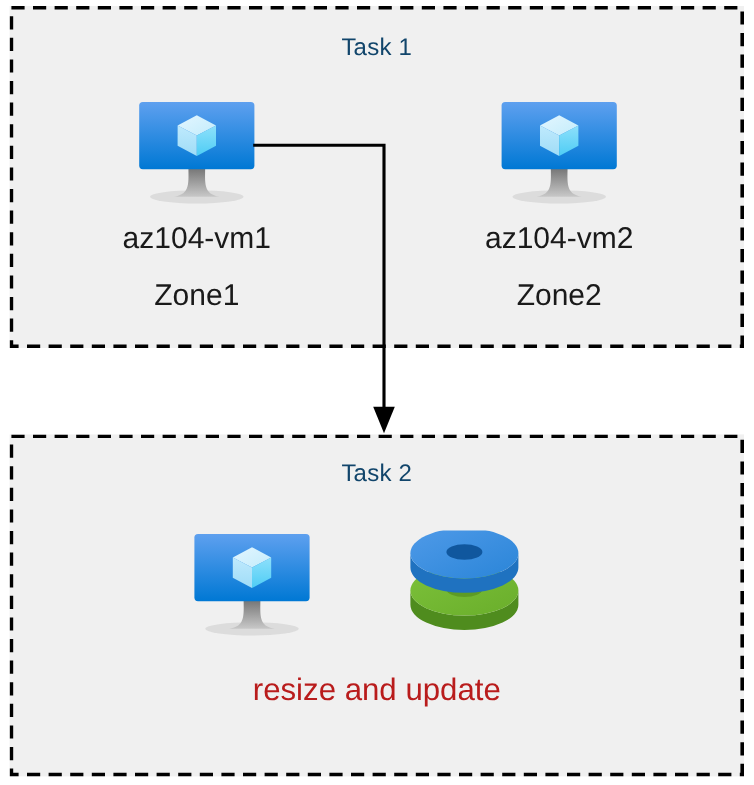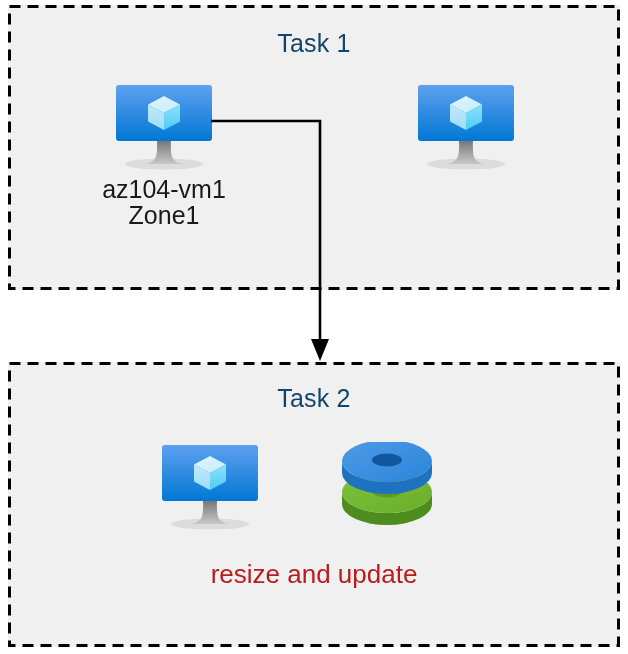--- a/index.html
+++ b/index.html
@@ -44,37 +44,37 @@
     width: 612px;
     height: 285px;
     text-decoration: underline;
   }
 
   .task-title {
     position: absolute;
     width: 100%;
     text-align: center;
     color: #11456b;
-    font-size: 25px;
+    font-size: 20px;
     font-family: "Liberation Sans", sans-serif;
     letter-spacing: 0.2px;
   }
   #task1-title { top: 24px; }
   #task2-title { top: 22px; }
 
   
   .vm-icon {
     position: absolute;
   }
   .vm-label {
     position: absolute;
     text-align: center;
     color: #1a1a1a;
     font-size: 25px;
-    line-height: 26px;
+    line-height: 47px;
     white-space: pre-line;
     font-family: "Liberation Sans", sans-serif;
   }
 
   
   .disk-icon { position: absolute; }
 
   .caption {
     position: absolute;
     text-align: center;
@@ -175,20 +175,22 @@
         <ellipse cx="55" cy="84" rx="39" ry="5.5" fill="#d8d8d8" opacity="0.85"></ellipse>
         <path d="M36,84 C50,82 48,72 48,58 L62,58 C62,72 60,82 74,84 Z" fill="url(#standGrad2)"></path>
         <rect x="7" y="5" width="96" height="56" rx="3" fill="url(#scrGrad2)"></rect>
         <g transform="translate(55,33)">
           <polygon points="0,-17 16,-8.5 0,0 -16,-8.5" fill="url(#cubeTop2)"></polygon>
           <polygon points="-16,-8.5 0,0 0,17 -16,8.5" fill="url(#cubeL2)"></polygon>
           <polygon points="16,-8.5 0,0 0,17 16,8.5" fill="url(#cubeR2)"></polygon>
         </g>
       </svg>
     </div>
+    <div class="vm-label" style="left:333px; top:171px; width:250px;">az104-vm2
+Zone2</div>
   </div>
 
   <div class="task-box" id="task2-box">
     <svg class="dash-border" width="612" height="285">
       <rect x="1.5" y="1.5" width="609" height="282" fill="none" stroke="#000000" stroke-width="3" stroke-dasharray="11 7"></rect>
     </svg>
 
     <div class="task-title" id="task2-title">Task 2</div>
 
     <div class="vm-icon" style="left:147px; top:78px;">

